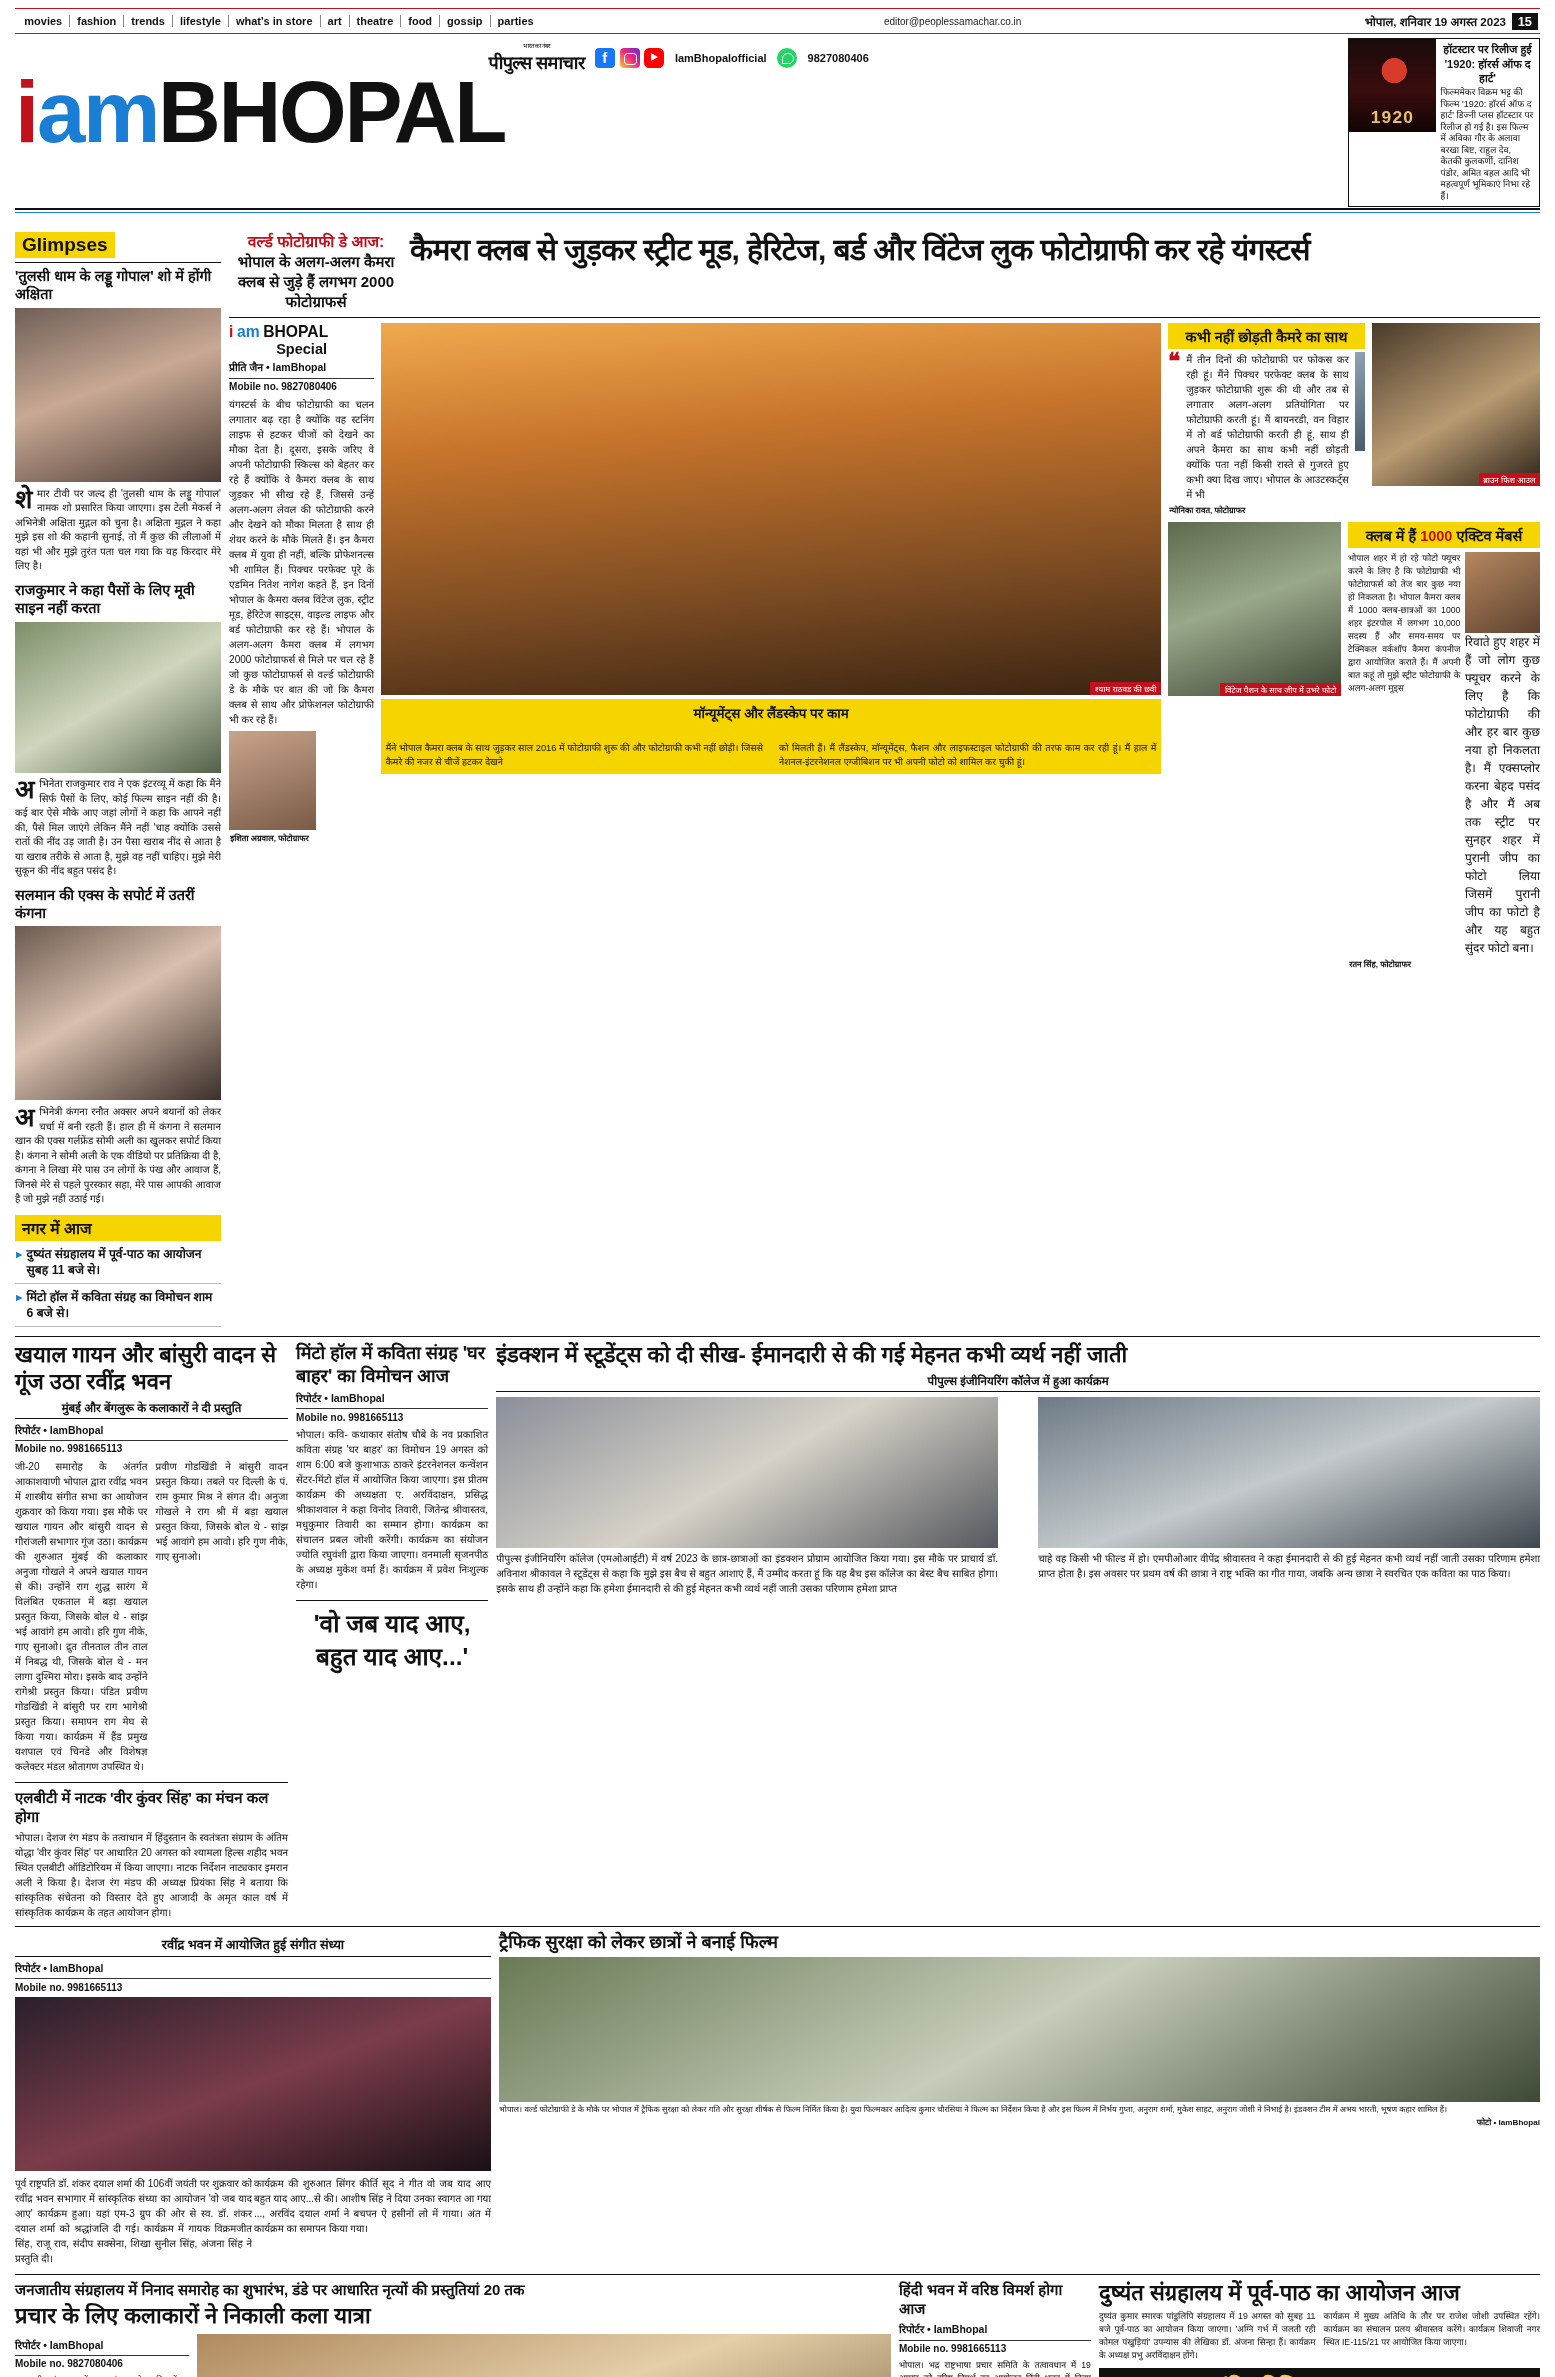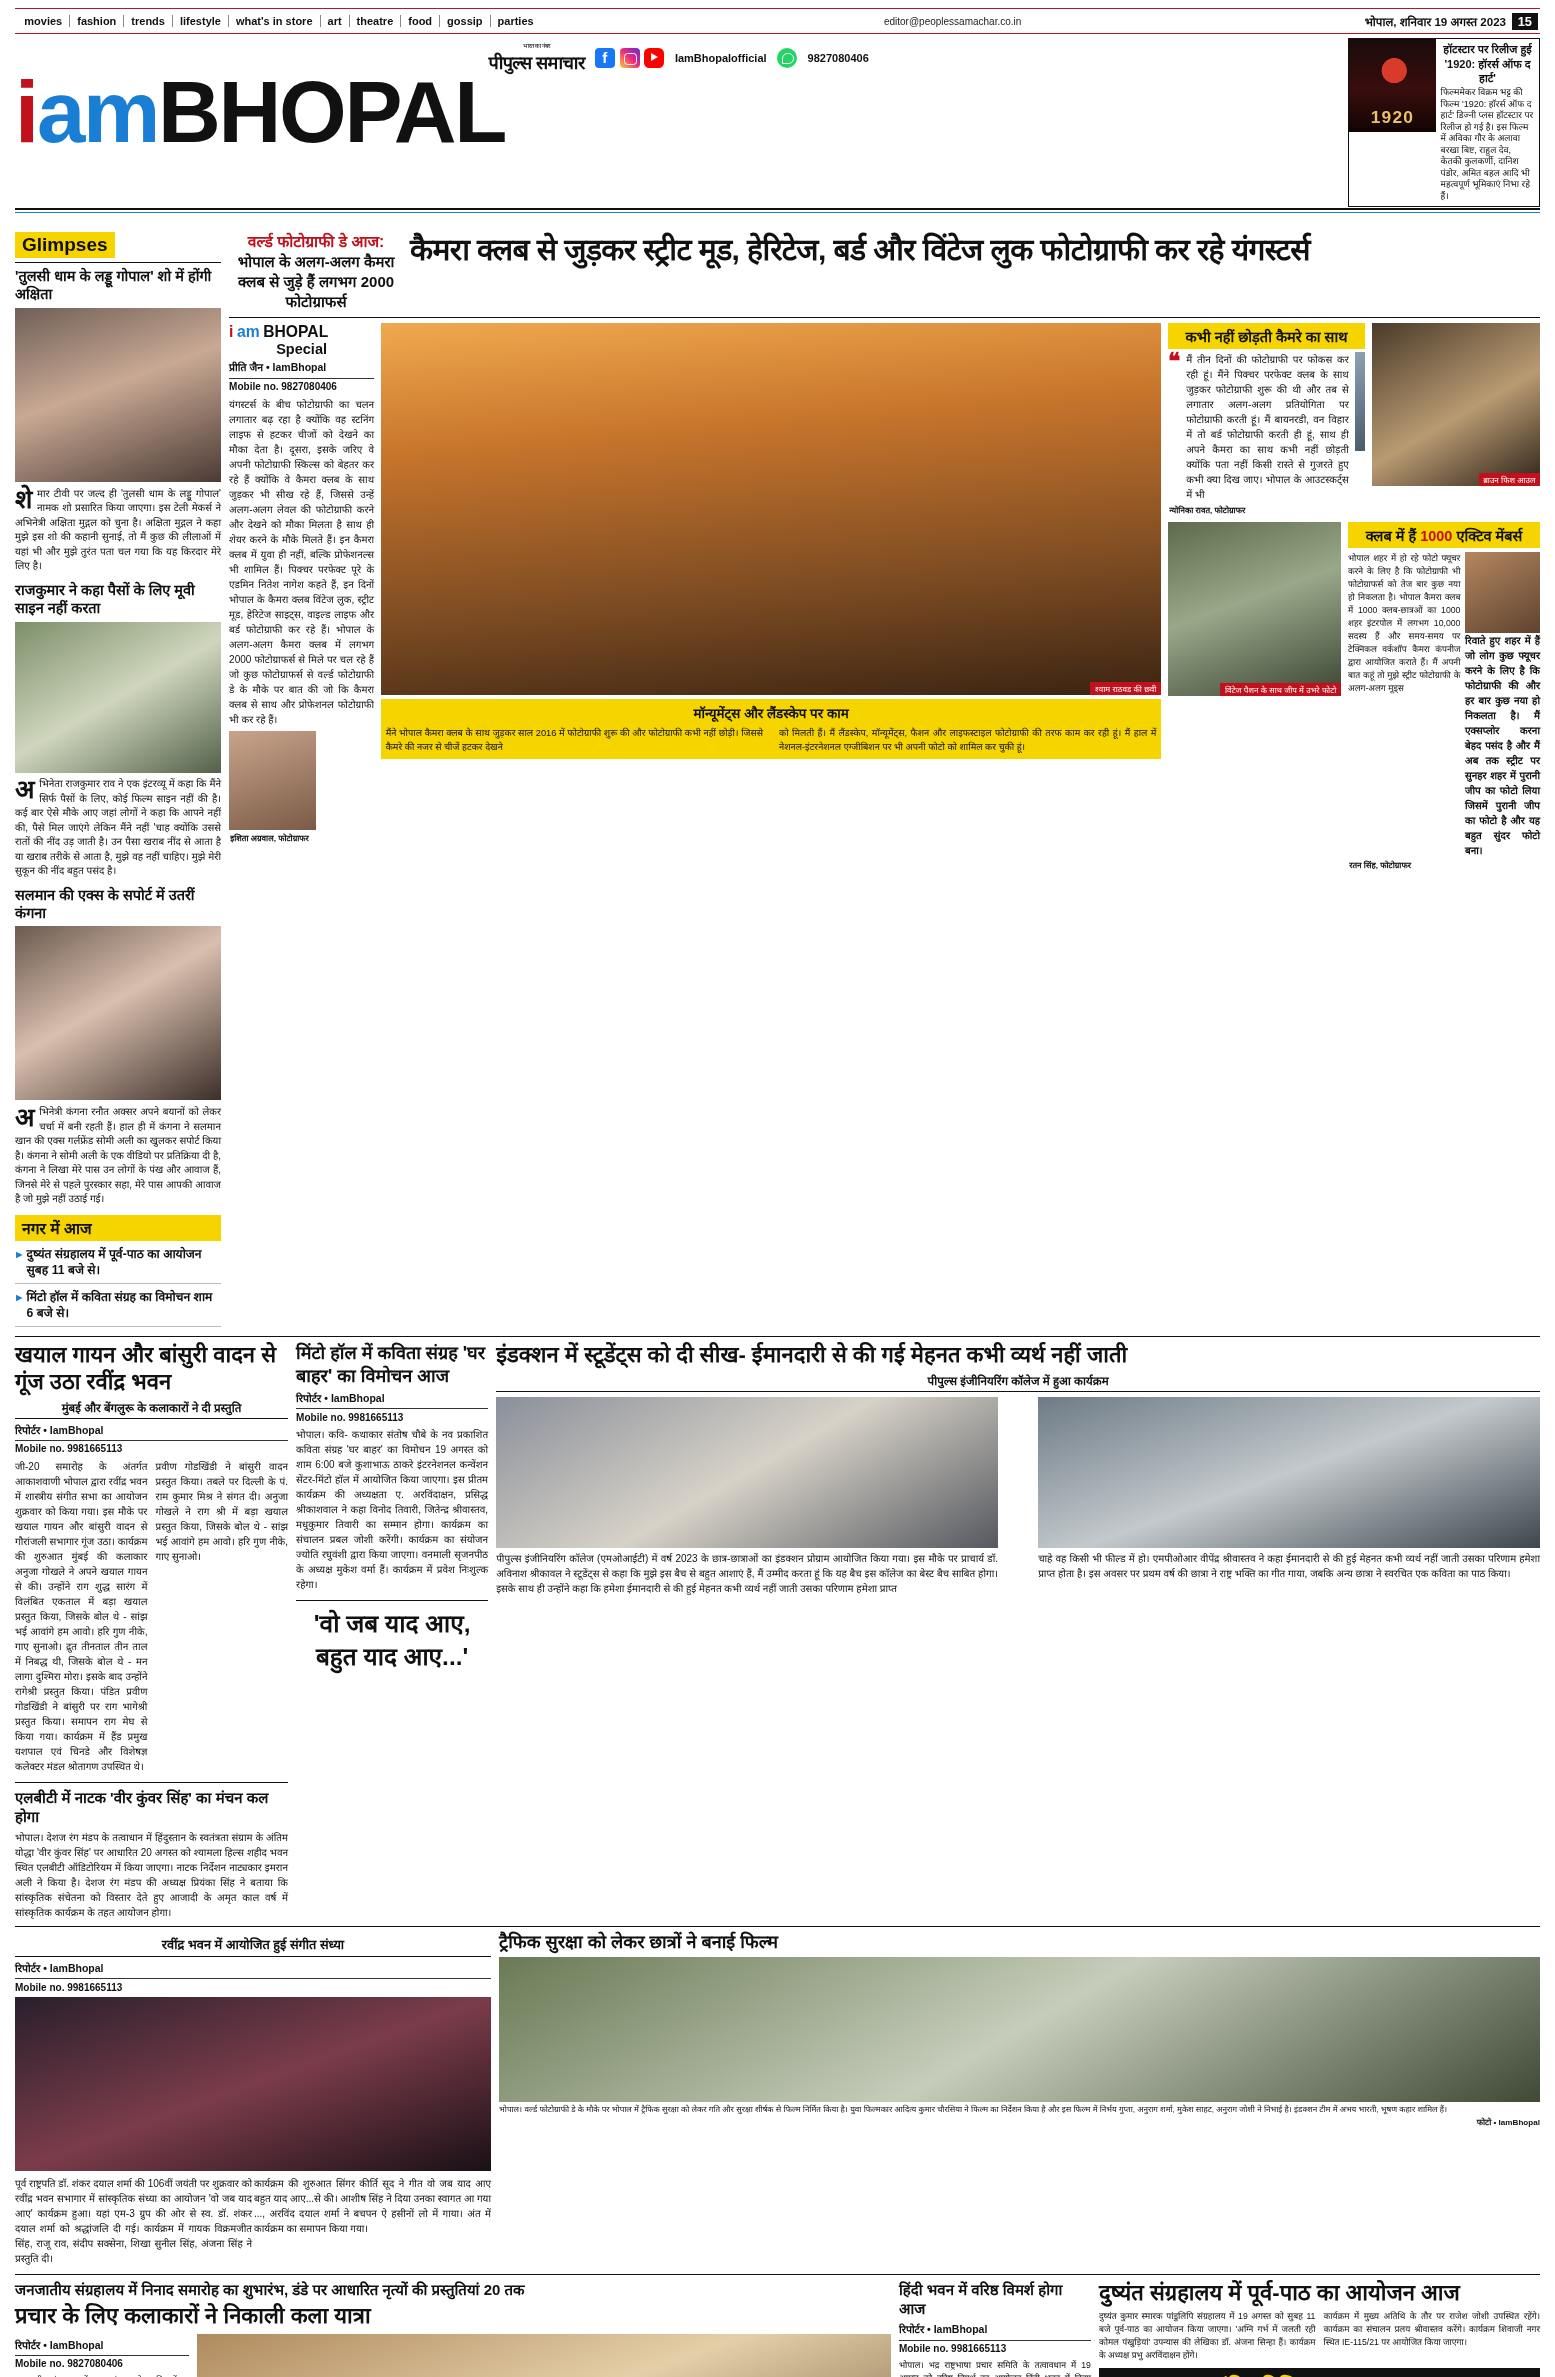--- a/index.html
+++ b/index.html
@@ -124,21 +124,21 @@
 
   .photo { background:#ccc; position:relative; overflow:hidden; }
   .cap-red { position:absolute; bottom:0; right:0; background:#c0111c; color:#fff; font-size:8.1px; padding:1.2px 4.6px; }
   .cap-below { font-size:8.1px; padding:1.7px 1.2px; }
 
   .temple { height:372px; background:linear-gradient(175deg,#f0a94e,#c8752c 30%,#7a4a22 70%,#3b2412); }
   .jeep { height:174px; background:linear-gradient(160deg,#5d6b4c,#9aa88a 45%,#3b4533); }
   .owl { height:163px; background:linear-gradient(150deg,#4a3a2a,#b99b72 55%,#2c2118); }
 
   .box-yellow { background:#f5d400; padding:4.6px; margin-top:4.6px; }
-  .box-yellow .bh { font-size:13.4px; font-weight:bold; text-align:center; margin-bottom:5px; }
+  .box-yellow .bh { font-size:13.4px; font-weight:bold; text-align:center; margin-bottom:20px; }
   .box-yellow .bt { font-size:9.3px; line-height:1.45; text-align:justify; }
 
   .quotebox { display:flex; gap:5.8px; }
   .quote-mark { color:#c0111c; font-size:23px; line-height:0.8; font-weight:bold; }
   .pullhead { background:#f5d400; font-size:14.5px; font-weight:bold; padding:2.9px 5.8px; text-align:center; }
   .pullhead .num { color:#c0111c; }
 
   .mini-portrait { width:87px; height:99px; background:linear-gradient(160deg,#c9a48c,#7a5b46); }
   .mini-portrait.m2 { background:linear-gradient(150deg,#b5875f,#5e4330); }
   .mini-portrait.m3 { background:linear-gradient(150deg,#8fa3b5,#4a5b6b); }
@@ -345,21 +345,21 @@
             <div style="width:192px; flex:0 0 192px;">
               <div class="pullhead">
                 <span>क्लब में हैं</span>
                 <span class="num">1000</span>
                 <span>एक्टिव मेंबर्स</span>
               </div>
               <div style="display:flex; gap:4.6px; margin-top:3.5px;">
                 <div class="col-text" style="flex:1 1 0; font-size:8.7px;">भोपाल शहर में हो रहे फोटो फ्यूचर करने के लिए है कि फोटोग्राफी भी फोटोग्राफर्स को तेज बार कुछ नया हो निकलता है। भोपाल कैमरा क्लब में 1000 क्लब-छात्रओं का 1000 शहर इंटरपोल में लगभग 10,000 सदस्य हैं और समय-समय पर टेक्निकल वर्कशॉप कैमरा कंपनीज द्वारा आयोजित कराते हैं। मैं अपनी बात कहूं तो मुझे स्ट्रीट फोटोग्राफी के अलग-अलग मूड्स</div>
                 <div style="flex:0 0 75px;">
                   <div class="mini-portrait m2" style="width:75px;height:81px;"></div>
-                  <div class="col-text" style="font-size:10px;font-weight:bold;">रिवाते हुए शहर में हैं जो लोग कुछ फ्यूचर करने के लिए है कि फोटोग्राफी की और हर बार कुछ नया हो निकलता है। मैं एक्सप्लोर करना बेहद पसंद है और मैं अब तक स्ट्रीट पर सुनहर शहर में पुरानी जीप का फोटो लिया जिसमें पुरानी जीप का फोटो है और यह बहुत सुंदर फोटो बना।</div>
+                  <div class="col-text" style="font-size:12px;">रिवाते हुए शहर में हैं जो लोग कुछ फ्यूचर करने के लिए है कि फोटोग्राफी की और हर बार कुछ नया हो निकलता है। मैं एक्सप्लोर करना बेहद पसंद है और मैं अब तक स्ट्रीट पर सुनहर शहर में पुरानी जीप का फोटो लिया जिसमें पुरानी जीप का फोटो है और यह बहुत सुंदर फोटो बना।</div>
                 </div>
               </div>
               <div class="cap-below fw">रतन सिंह, फोटोग्राफर</div>
             </div>
           </div>
         </div>
       </div>
     </div>
   </div>
 

